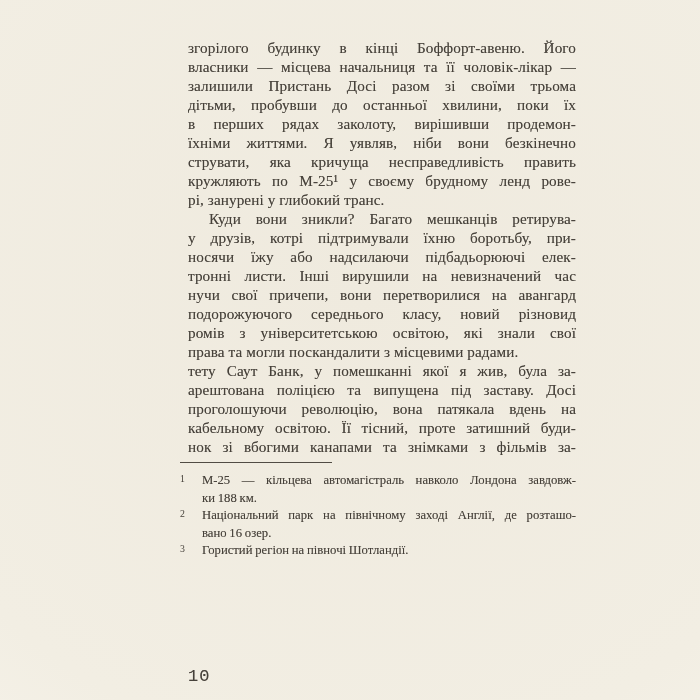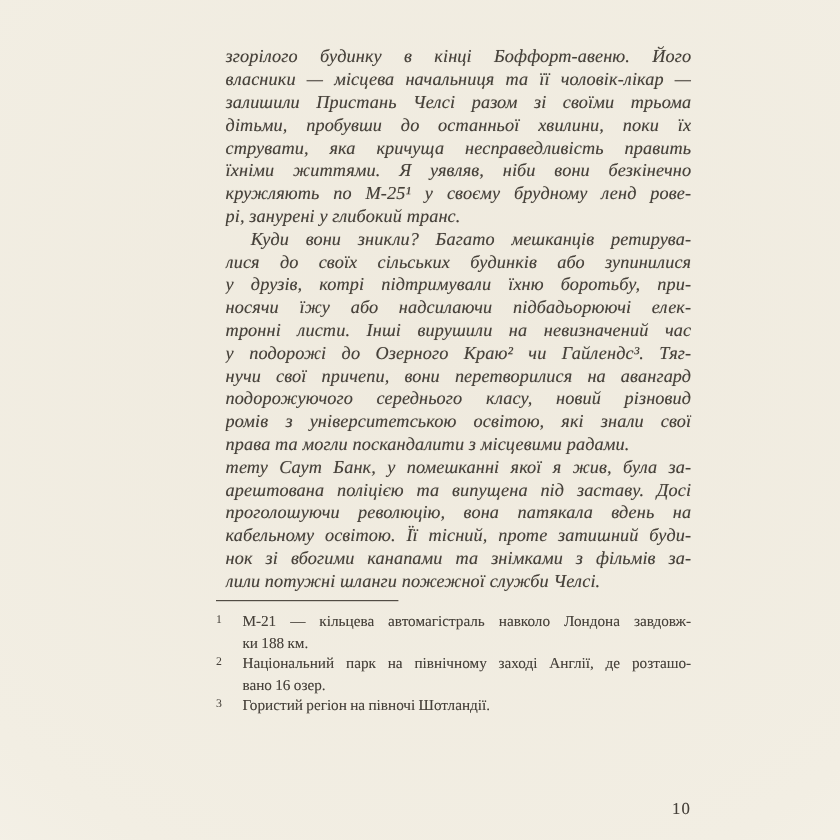--- a/index.html
+++ b/index.html
@@ -29,21 +29,20 @@
   }
   .paragraph { margin: 0; }
   .line {
     font-size: 15.2px;
     line-height: 19px;
     height: 19px;
     overflow: hidden;
     text-align: justify;
     text-shadow: 0 0 0.6px rgba(72, 66, 58, 0.45);
     letter-spacing: 0.1px;
-    font-style: italic;
   }
   .line::after {
     content: "";
     display: inline-block;
     width: 100%;
   }
   .line.last::after { content: none; }
   .line.indent { text-indent: 21px; }
 
   .separator {
@@ -84,69 +83,68 @@
     display: inline-block;
     width: 100%;
   }
   .fn-line.last::after { content: none; }
 
   .page-number {
     position: absolute;
     left: 188px;
     top: 667px;
     width: 388px;
-    text-align: right;
-    font-size: 14px;
+    text-align: left;
+    font-size: 17px;
     letter-spacing: 1px;
     text-shadow: 0 0 0.5px rgba(72, 66, 58, 0.4);
+    font-family: Liberation Mono, monospace;
   }
 </style>
 </head>
 <body>
 
 <div class="page">
   <div class="text-block">
     <div>
         <div class="paragraph">
           <div class="line">згорілого будинку в кінці Боффорт-авеню. Його</div>
           <div class="line">власники — місцева начальниця та її чоловік-лікар —</div>
-          <div class="line">залишили Пристань Челсі разом зі своїми трьома</div>
+          <div class="line">залишили Пристань Досі разом зі своїми трьома</div>
           <div class="line">дітьми, пробувши до останньої хвилини, поки їх</div>
+          <div class="line">в перших рядах заколоту, вирішивши продемон-</div>
+          <div class="line">їхніми життями. Я уявляв, ніби вони безкінечно</div>
           <div class="line">струвати, яка кричуща несправедливість править</div>
-          <div class="line">їхніми життями. Я уявляв, ніби вони безкінечно</div>
           <div class="line">кружляють по М-25¹ у своєму брудному ленд рове-</div>
           <div class="line last">рі, занурені у глибокий транс.</div>
         </div>
         <div class="paragraph">
           <div class="line indent">Куди вони зникли? Багато мешканців ретирува-</div>
-          <div class="line">лися до своїх сільських будинків або зупинилися</div>
           <div class="line">у друзів, котрі підтримували їхню боротьбу, при-</div>
           <div class="line">носячи їжу або надсилаючи підбадьорюючі елек-</div>
           <div class="line">тронні листи. Інші вирушили на невизначений час</div>
-          <div class="line">у подорожі до Озерного Краю² чи Гайлендс³. Тяг-</div>
           <div class="line">нучи свої причепи, вони перетворилися на авангард</div>
           <div class="line">подорожуючого середнього класу, новий різновид</div>
           <div class="line">ромів з університетською освітою, які знали свої</div>
           <div class="line last">права та могли поскандалити з місцевими радами.</div>
         </div>
         <div class="paragraph">
           <div class="line">тету Саут Банк, у помешканні якої я жив, була за-</div>
           <div class="line">арештована поліцією та випущена під заставу. Досі</div>
           <div class="line">проголошуючи революцію, вона патякала вдень на</div>
           <div class="line">кабельному освітою. Її тісний, проте затишний буди-</div>
           <div class="line">нок зі вбогими канапами та знімками з фільмів за-</div>
-          <div class="line last">лили потужні шланги пожежної служби Челсі.</div>
         </div>
       </div>
     <hr class="separator">
     <div class="footnotes">
         <div class="footnote">
           <div class="fn-marker"><span>1</span></div>
           <div class="fn-lines">
-            <div class="fn-line">М-21 — кільцева автомагістраль навколо Лондона завдовж-</div>
+            <div class="fn-line">М-25 — кільцева автомагістраль навколо Лондона завдовж-</div>
             <div class="fn-line last">ки 188 км.</div>
           </div>
         </div>
         <div class="footnote">
           <div class="fn-marker"><span>2</span></div>
           <div class="fn-lines">
             <div class="fn-line">Національний парк на північному заході Англії, де розташо-</div>
             <div class="fn-line last">вано 16 озер.</div>
           </div>
         </div>

